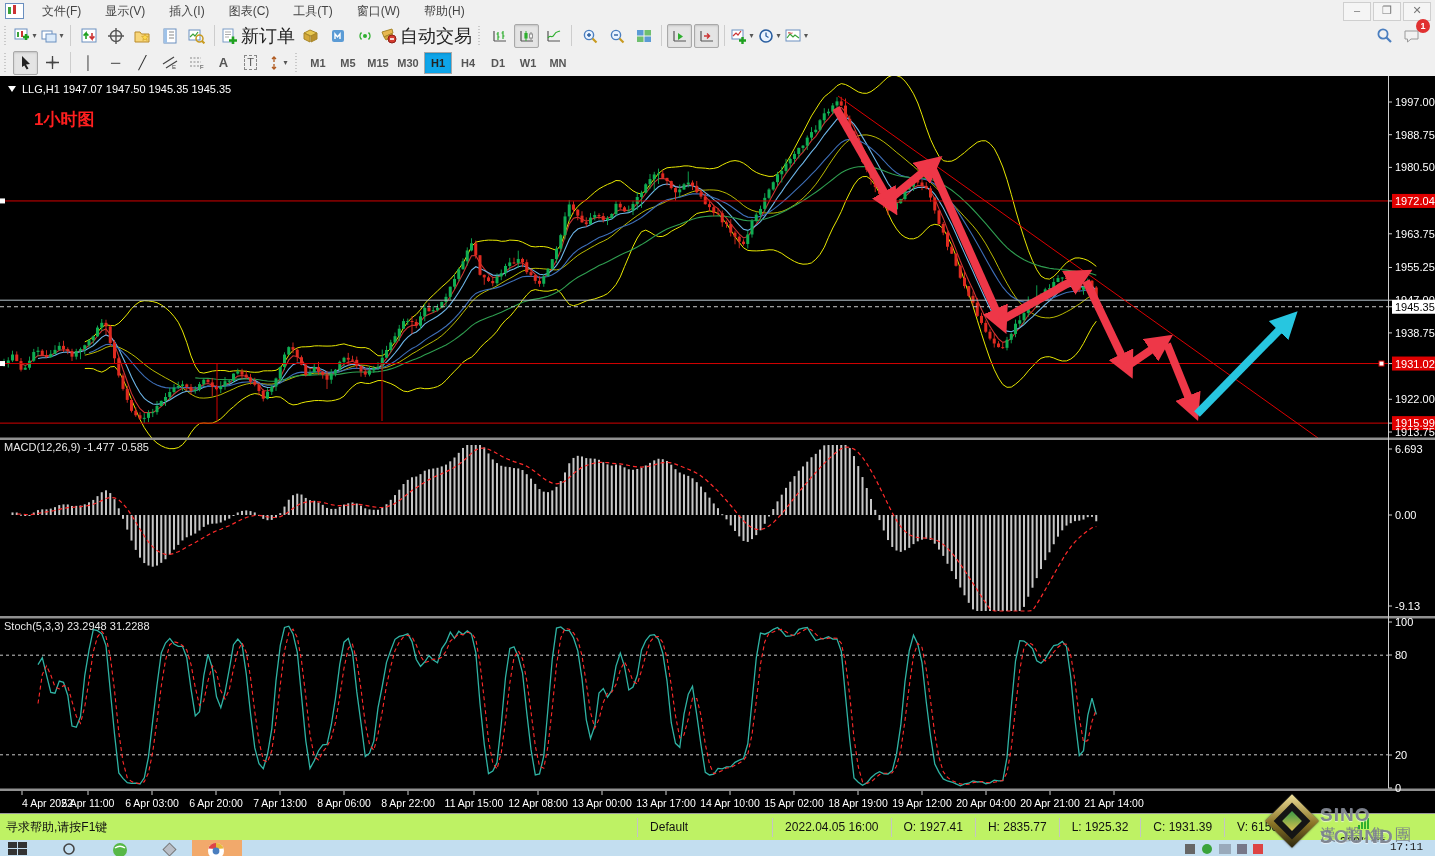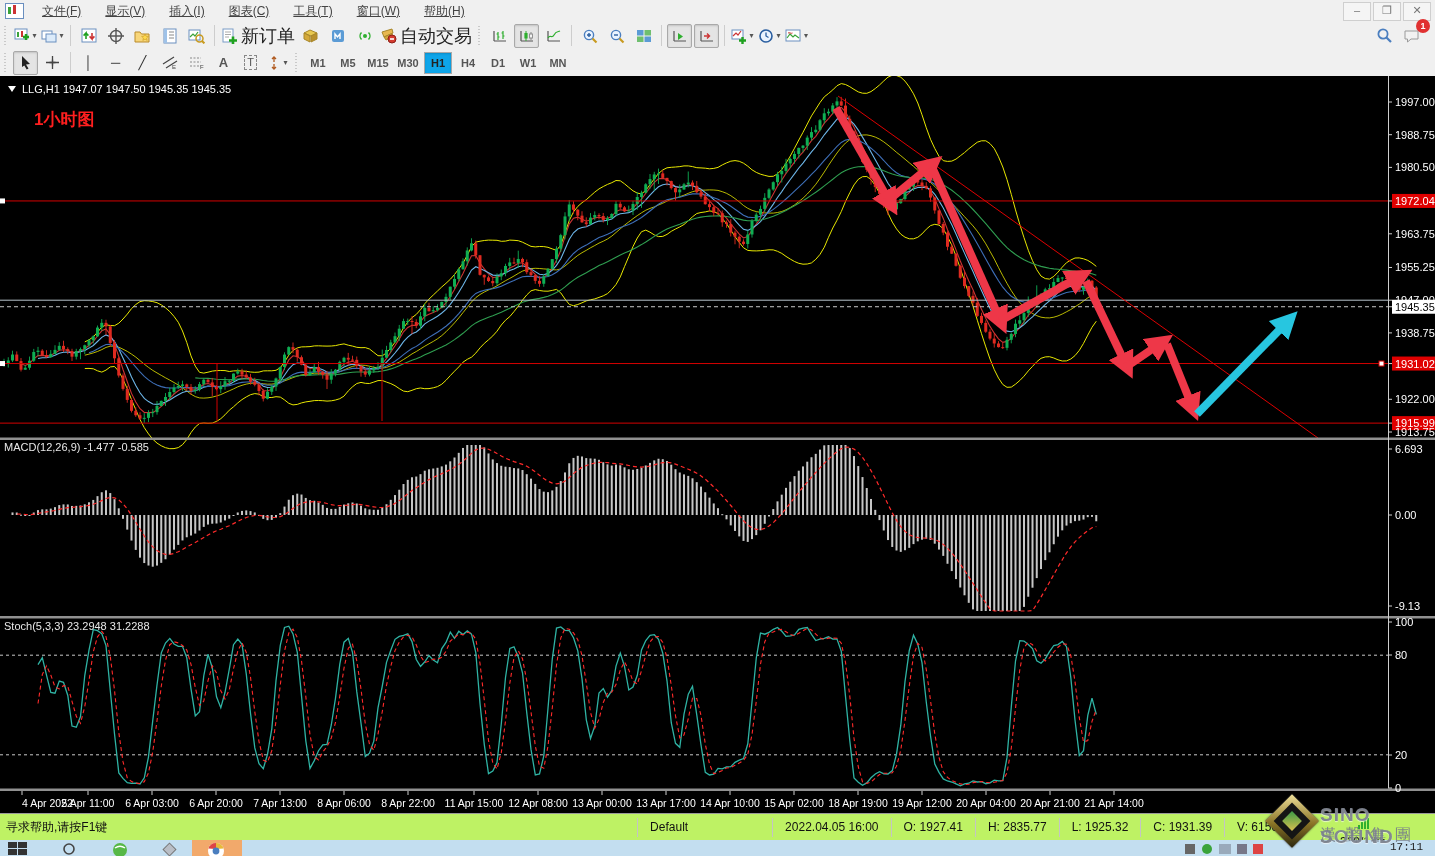--- a/index.html
+++ b/index.html
@@ -4,21 +4,21 @@
 <style>
   html,body{margin:0;padding:0;background:#777;}
   #app{position:relative;width:1435px;height:856px;overflow:hidden;background:#000;
        font-family:"Liberation Sans",sans-serif;-webkit-font-smoothing:antialiased;}
   
   .menubar{position:absolute;left:0;top:0;width:1435px;height:22px;background:#f0f0f0;
            border-bottom:1px solid #e3e3e3;display:flex;align-items:center;font-size:12px;color:#444;}
   .app-icon{width:17px;height:14px;margin:0 6px 0 5px;border:1px solid #6a8fbf;background:#fff;position:relative;}
   .app-icon:before{content:"";position:absolute;left:2px;top:3px;width:3px;height:7px;background:#3aa33a;}
   .app-icon:after{content:"";position:absolute;left:7px;top:1px;width:3px;height:9px;background:#cc3333;}
-  .menu-item{padding:3px 12px;cursor:default;text-decoration:underline;}
+  .menu-item{padding:3px 12px;cursor:default;}
   .win-buttons{margin-left:auto;display:flex;margin-right:4px;}
   .win-btn{width:26px;height:17px;border:1px solid #cfcfcf;background:#f5f5f5;color:#777;
            font-size:11px;line-height:15px;text-align:center;margin-left:2px;}
   
   .toolbar{position:absolute;left:0;width:1435px;background:#f0f0f0;display:flex;align-items:center;}
   .tb1{top:22px;height:27px;border-bottom:1px solid #e0e0e0;}
   .tb2{top:49px;height:27px;border-bottom:1px solid #b5b5b5;}
   .tb-handle{width:5px;height:20px;margin:0 3px 0 4px;
              background:repeating-linear-gradient(180deg,#c9c9c9 0 1px,transparent 1px 3px);
              background-size:2px 100%;background-repeat:repeat-y;}

